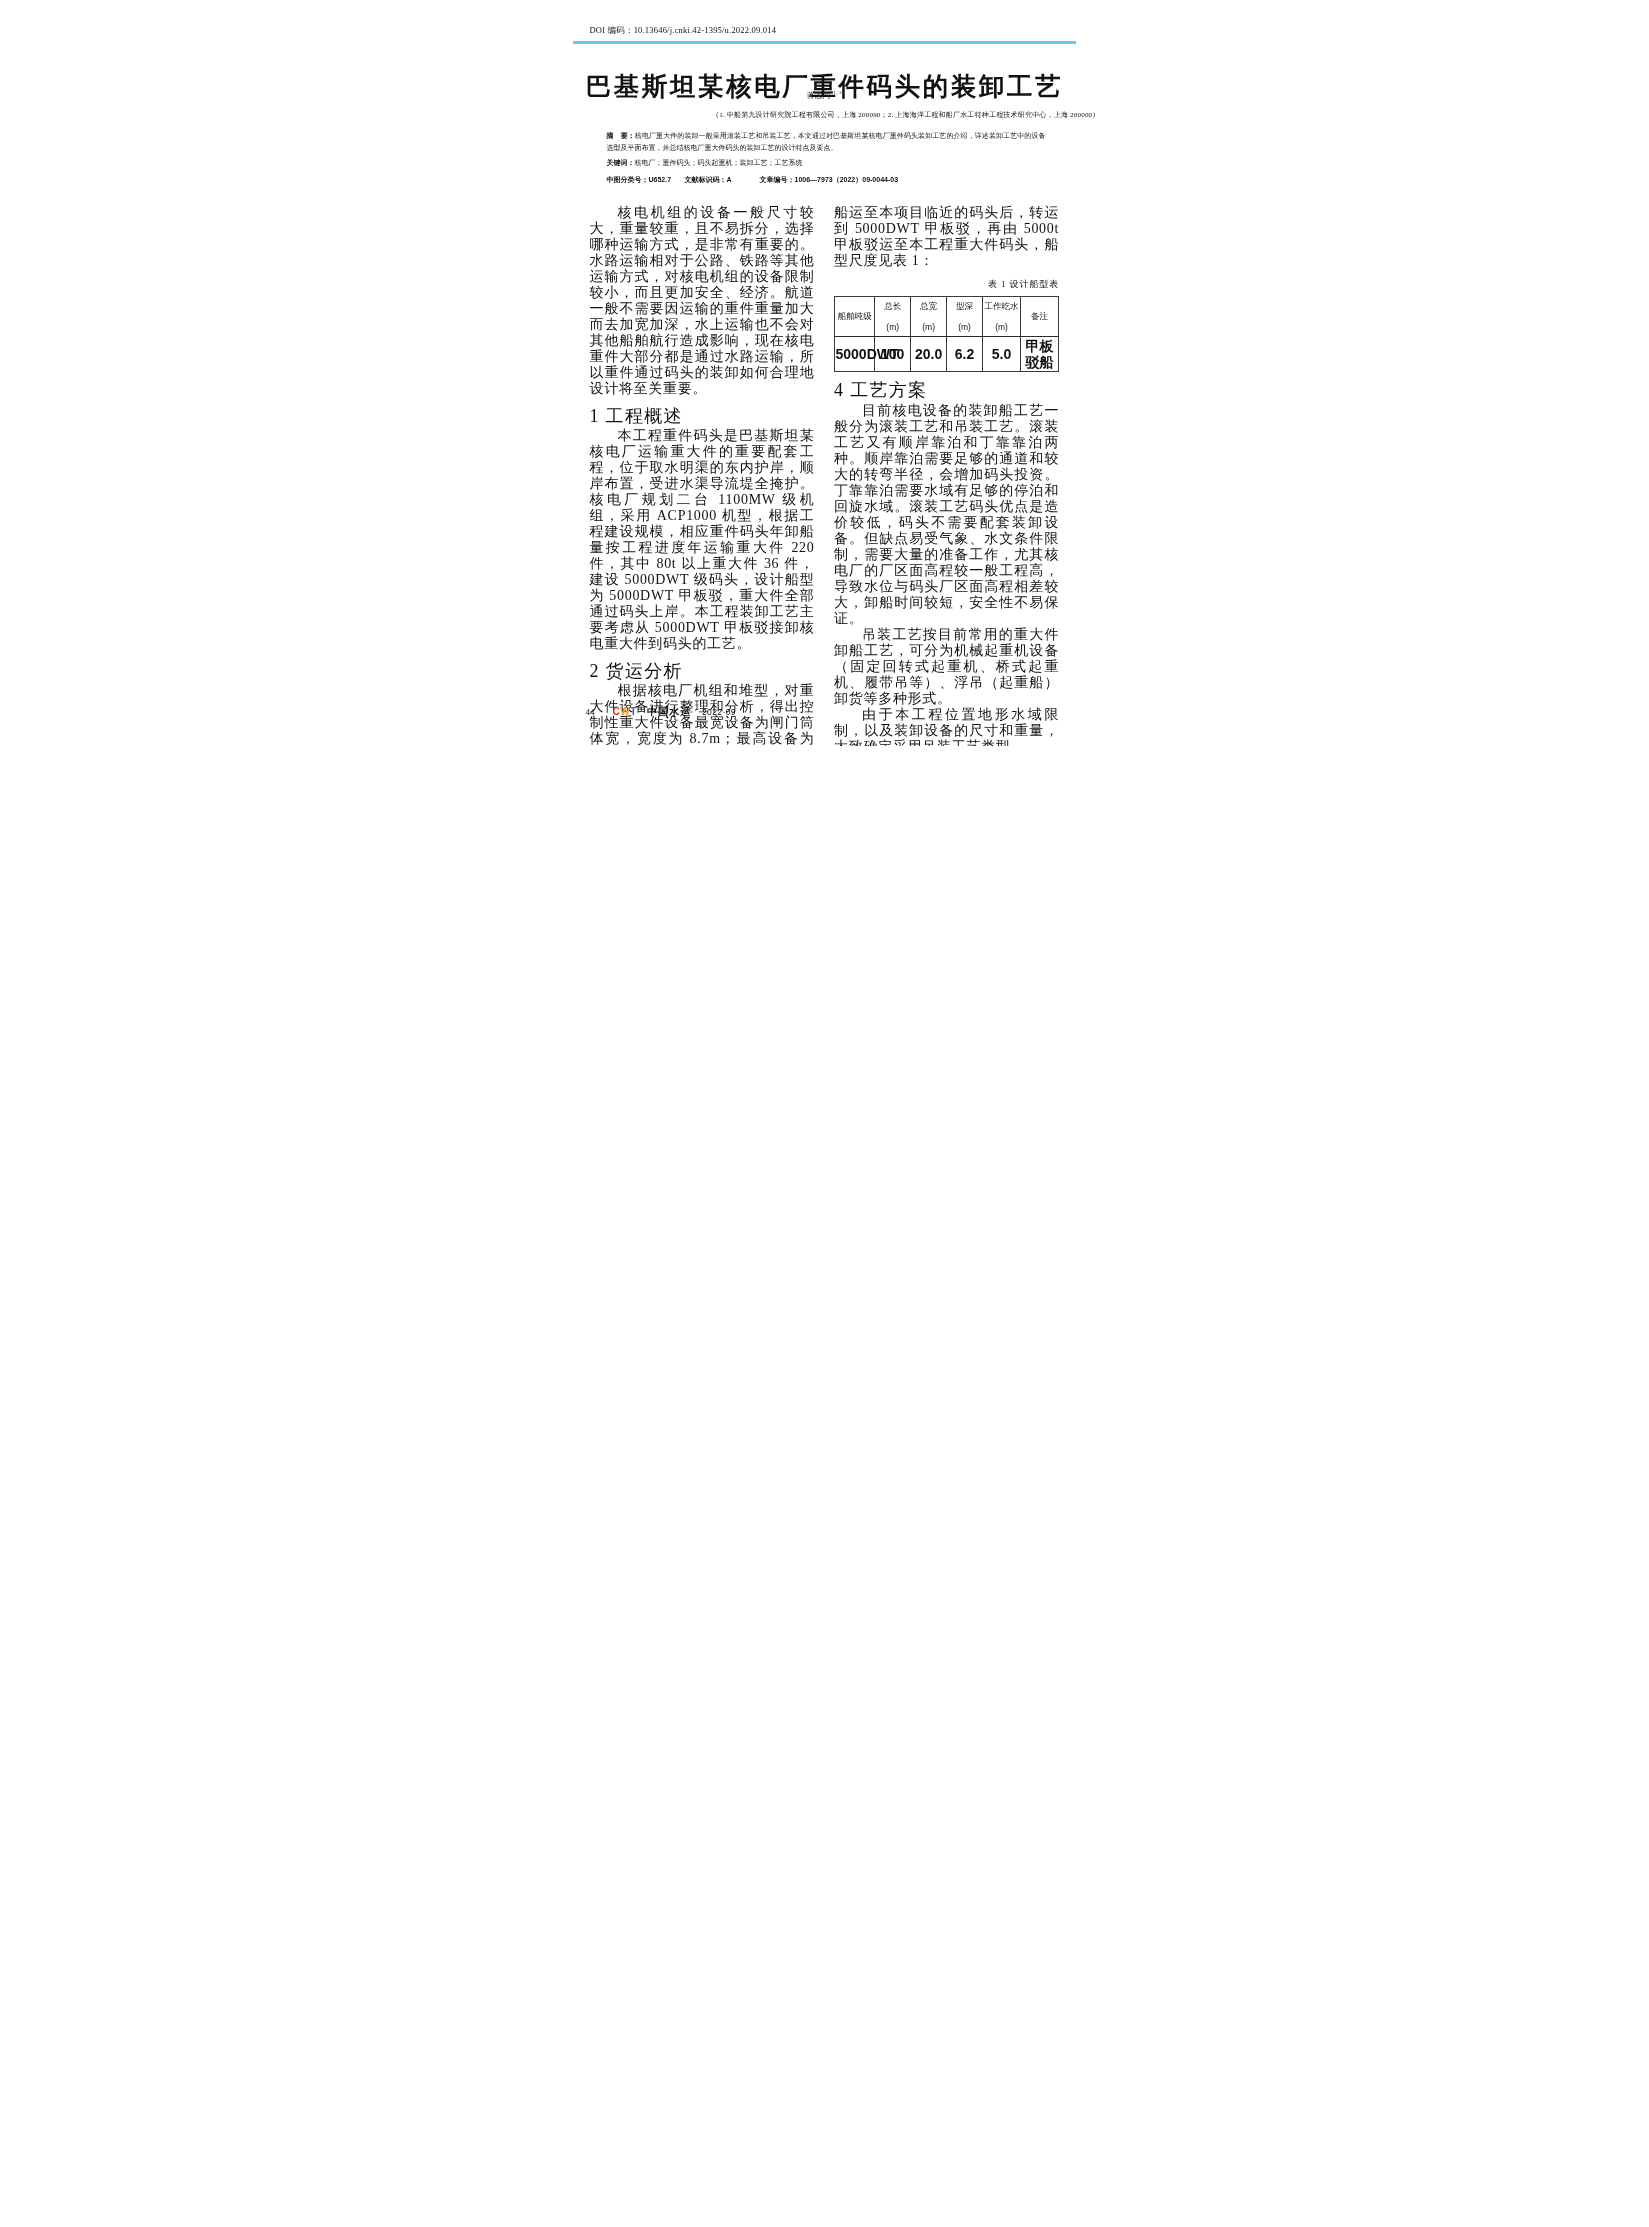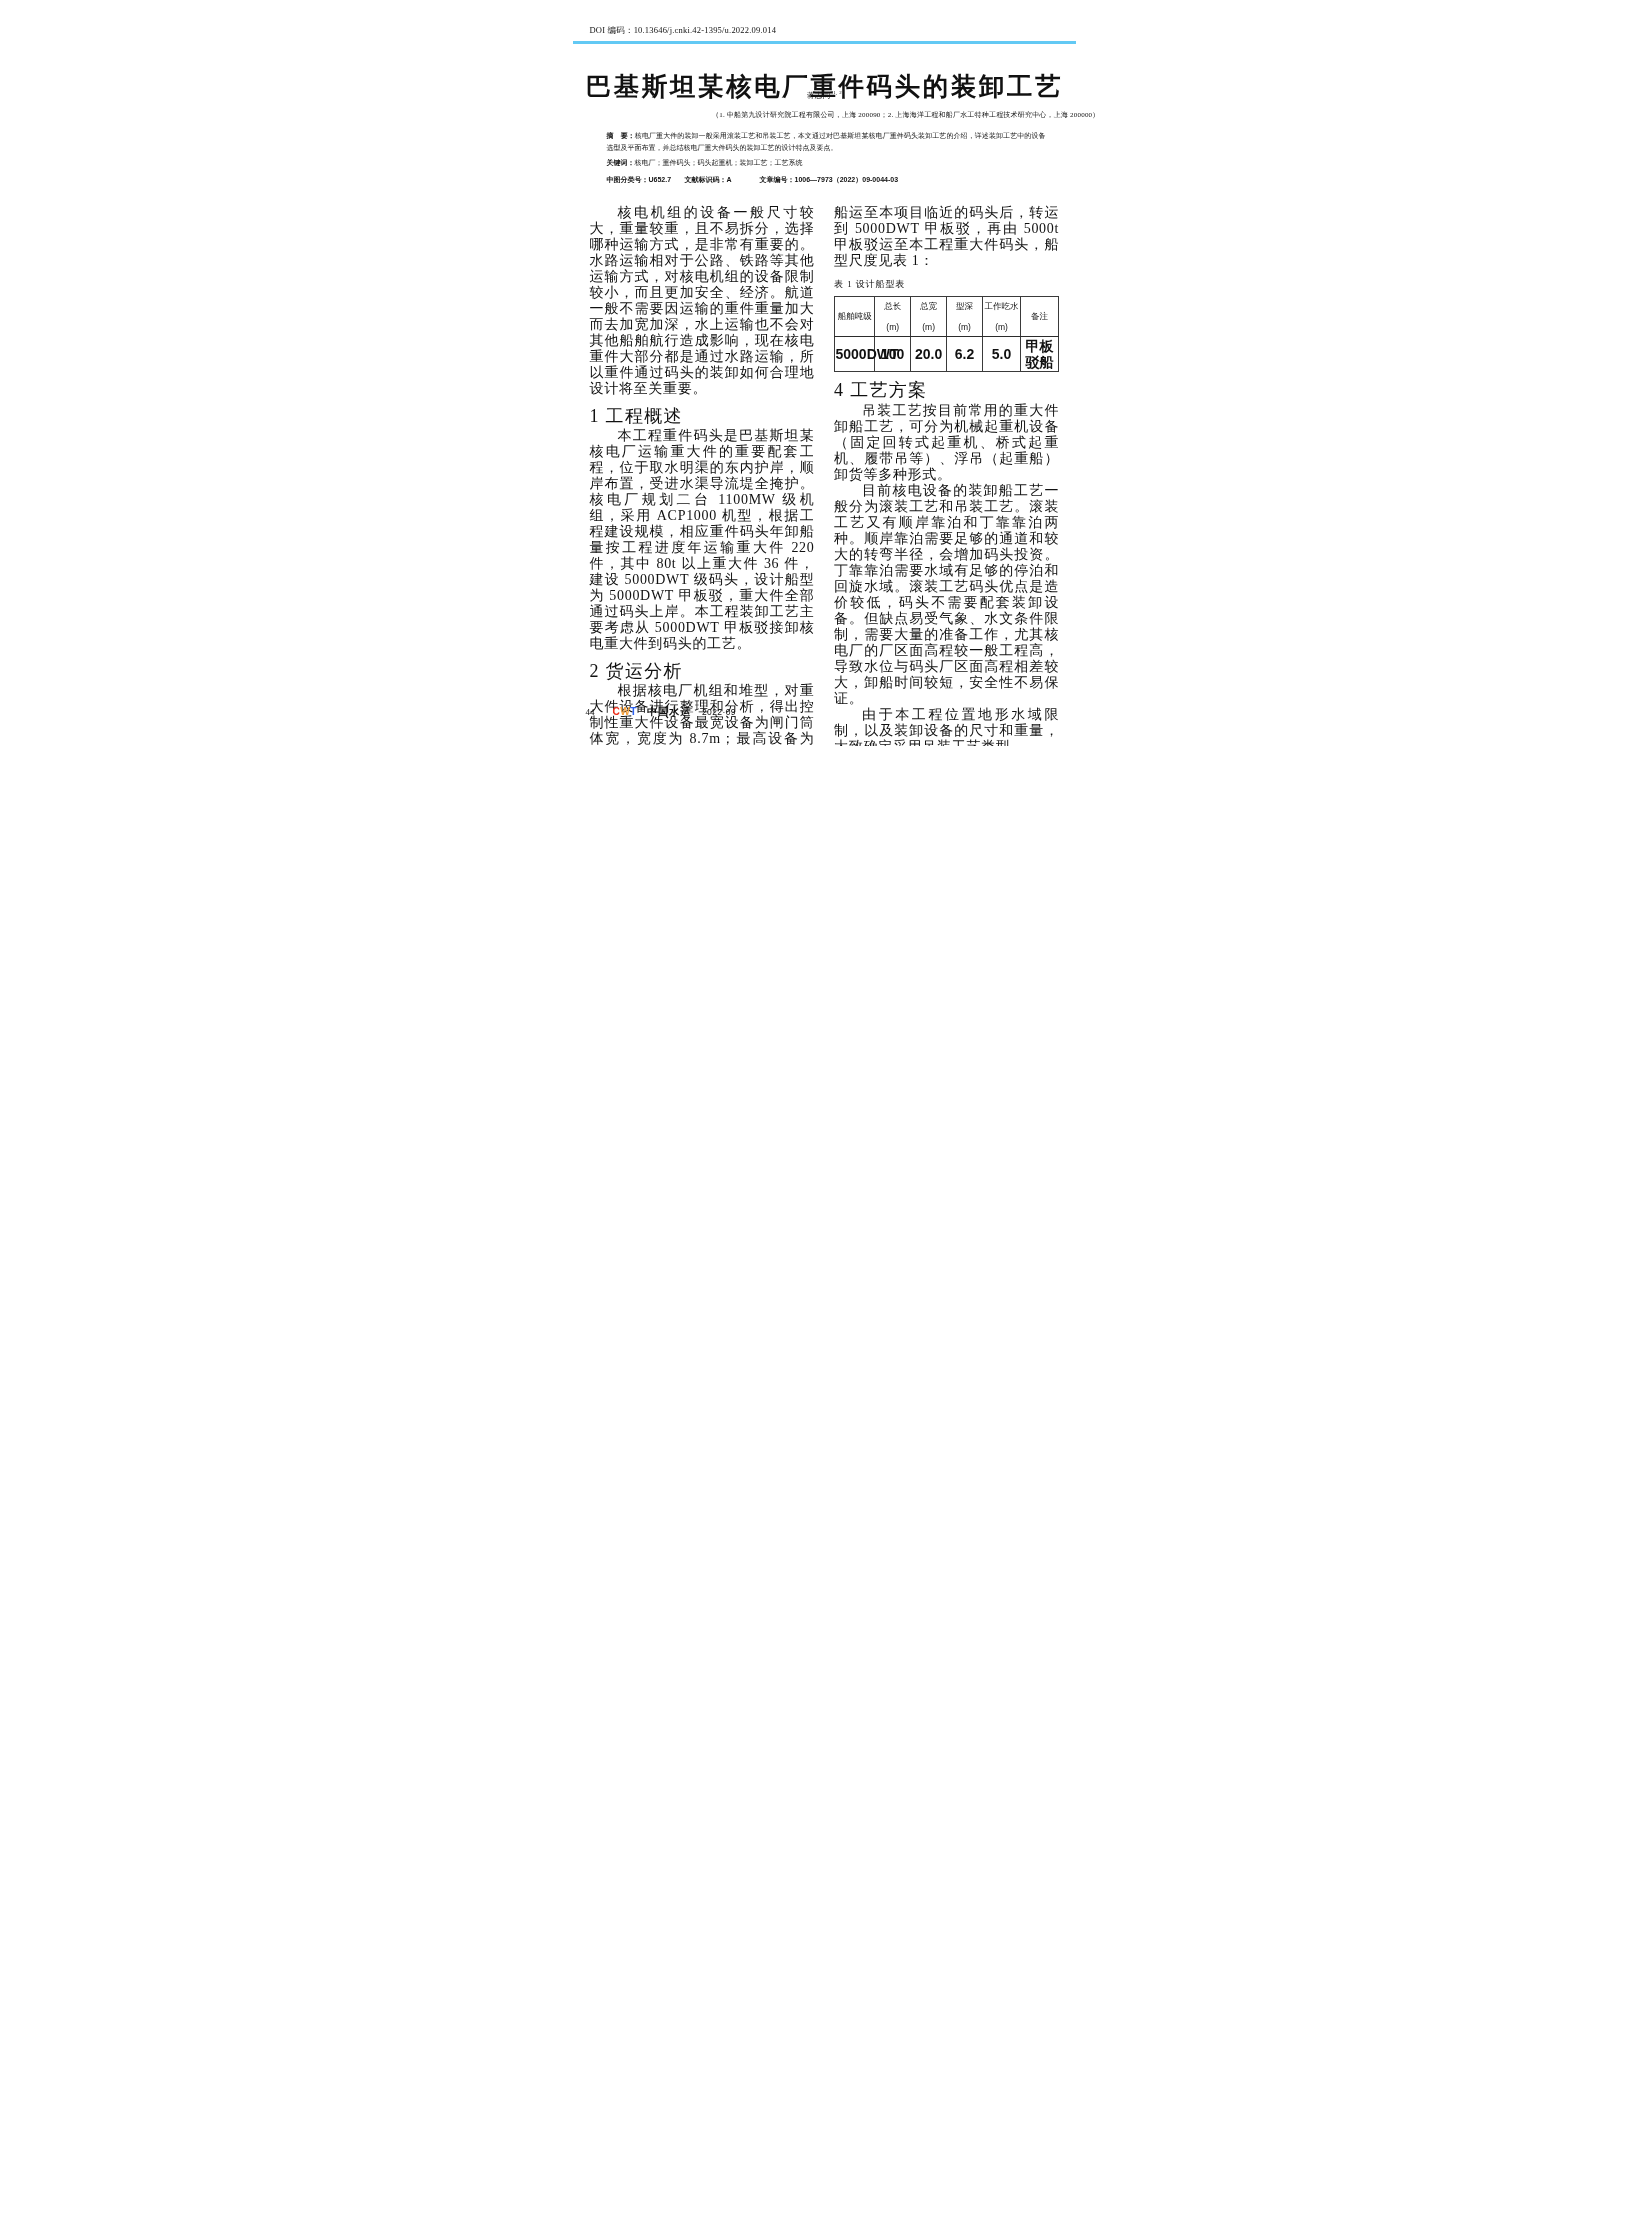--- a/index.html
+++ b/index.html
@@ -102,21 +102,21 @@
   .col p.no-indent { text-indent: 0; }
   .sec-heading {
     font-size: 18px;
     font-weight: normal;
     letter-spacing: 1.3px;
     margin: 10.7px 0 4.5px 0;
   }
 
   
   .tbl-caption {
-    text-align: left;
+    text-align: right;
     font-size: 9px;
     letter-spacing: 0.9px;
     margin: 7.1px 0 3.6px 0;
   }
   table.ship-table {
     width: 100%;
     border-collapse: collapse;
     table-layout: fixed;
     font-family: "Liberation Sans", "DejaVu Sans", sans-serif;
     letter-spacing: 0;
@@ -246,22 +246,22 @@
             <td>100</td>
             <td>20.0</td>
             <td>6.2</td>
             <td>5.0</td>
             <td>甲板驳船</td>
           </tr>
         </tbody>
       </table>
 
       <div class="sec-heading">4  工艺方案</div>
+      <p>目前核电设备的装卸船工艺一般分为滚装工艺和吊装工艺。滚装工艺又有顺岸靠泊和丁靠靠泊两种。顺岸靠泊需要足够的通道和较大的转弯半径，会增加码头投资。丁靠靠泊需要水域有足够的停泊和回旋水域。滚装工艺码头优点是造价较低，码头不需要配套装卸设备。但缺点易受气象、水文条件限制，需要大量的准备工作，尤其核电厂的厂区面高程较一般工程高，导致水位与码头厂区面高程相差较大，卸船时间较短，安全性不易保证。</p>
       <p>吊装工艺按目前常用的重大件卸船工艺，可分为机械起重机设备（固定回转式起重机、桥式起重机、履带吊等）、浮吊（起重船）卸货等多种形式。</p>
-      <p>目前核电设备的装卸船工艺一般分为滚装工艺和吊装工艺。滚装工艺又有顺岸靠泊和丁靠靠泊两种。顺岸靠泊需要足够的通道和较大的转弯半径，会增加码头投资。丁靠靠泊需要水域有足够的停泊和回旋水域。滚装工艺码头优点是造价较低，码头不需要配套装卸设备。但缺点易受气象、水文条件限制，需要大量的准备工作，尤其核电厂的厂区面高程较一般工程高，导致水位与码头厂区面高程相差较大，卸船时间较短，安全性不易保证。</p>
       <p>由于本工程位置地形水域限制，以及装卸设备的尺寸和重量，大致确定采用吊装工艺类型。</p>
 
     </div>
 
   </div>
 
   <div class="footer">
     <span class="page-num">44</span>
     <span class="cwt"><span class="c">C</span><span class="w">W</span><span class="t">T</span></span>
     <span class="journal-name">中国水运</span>

